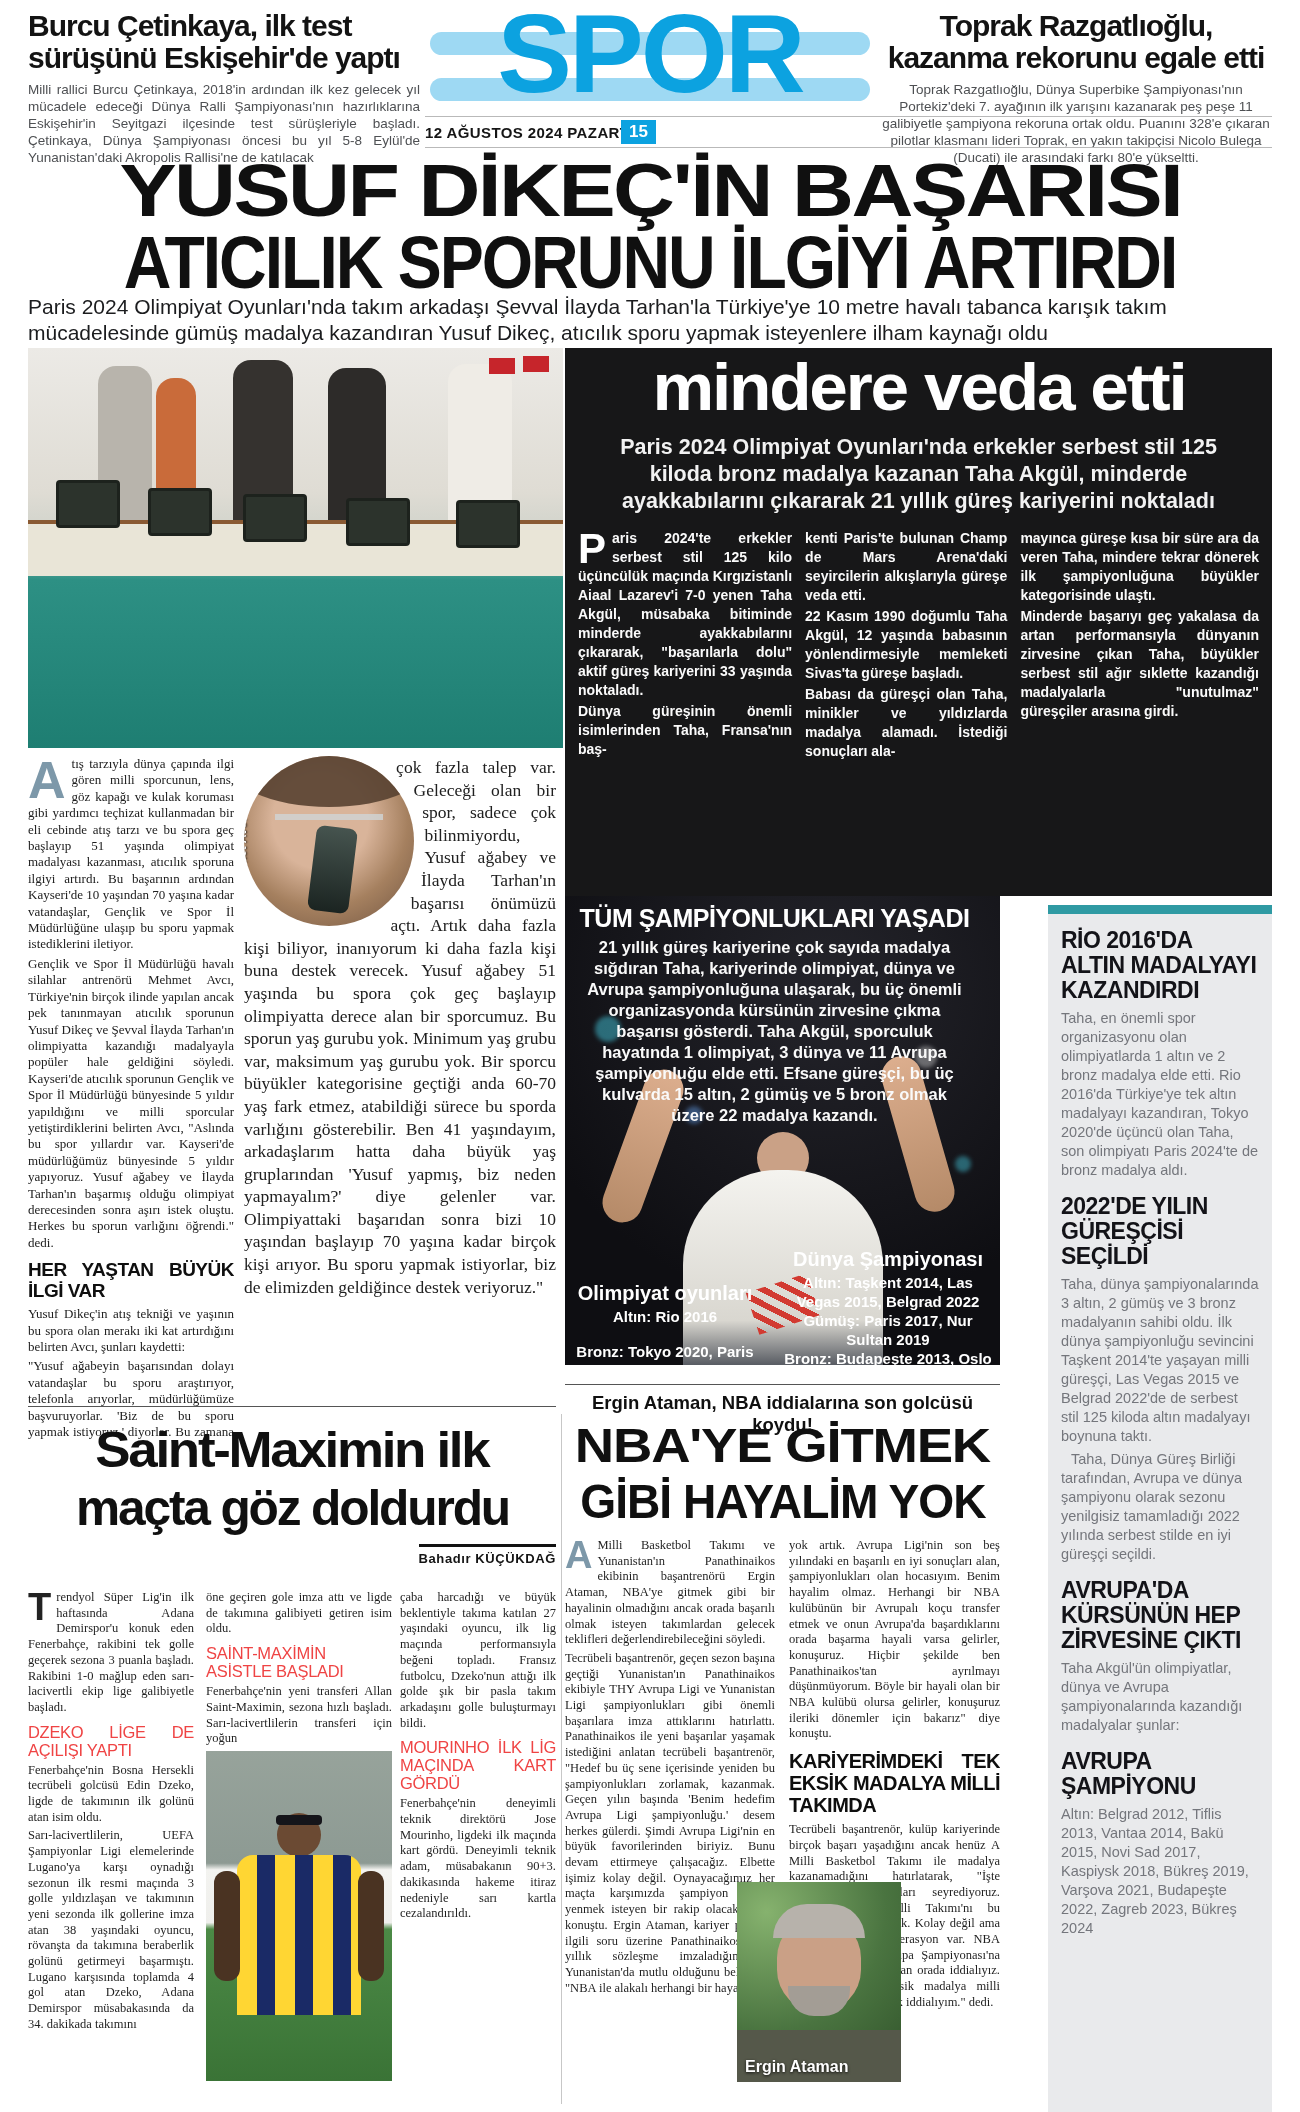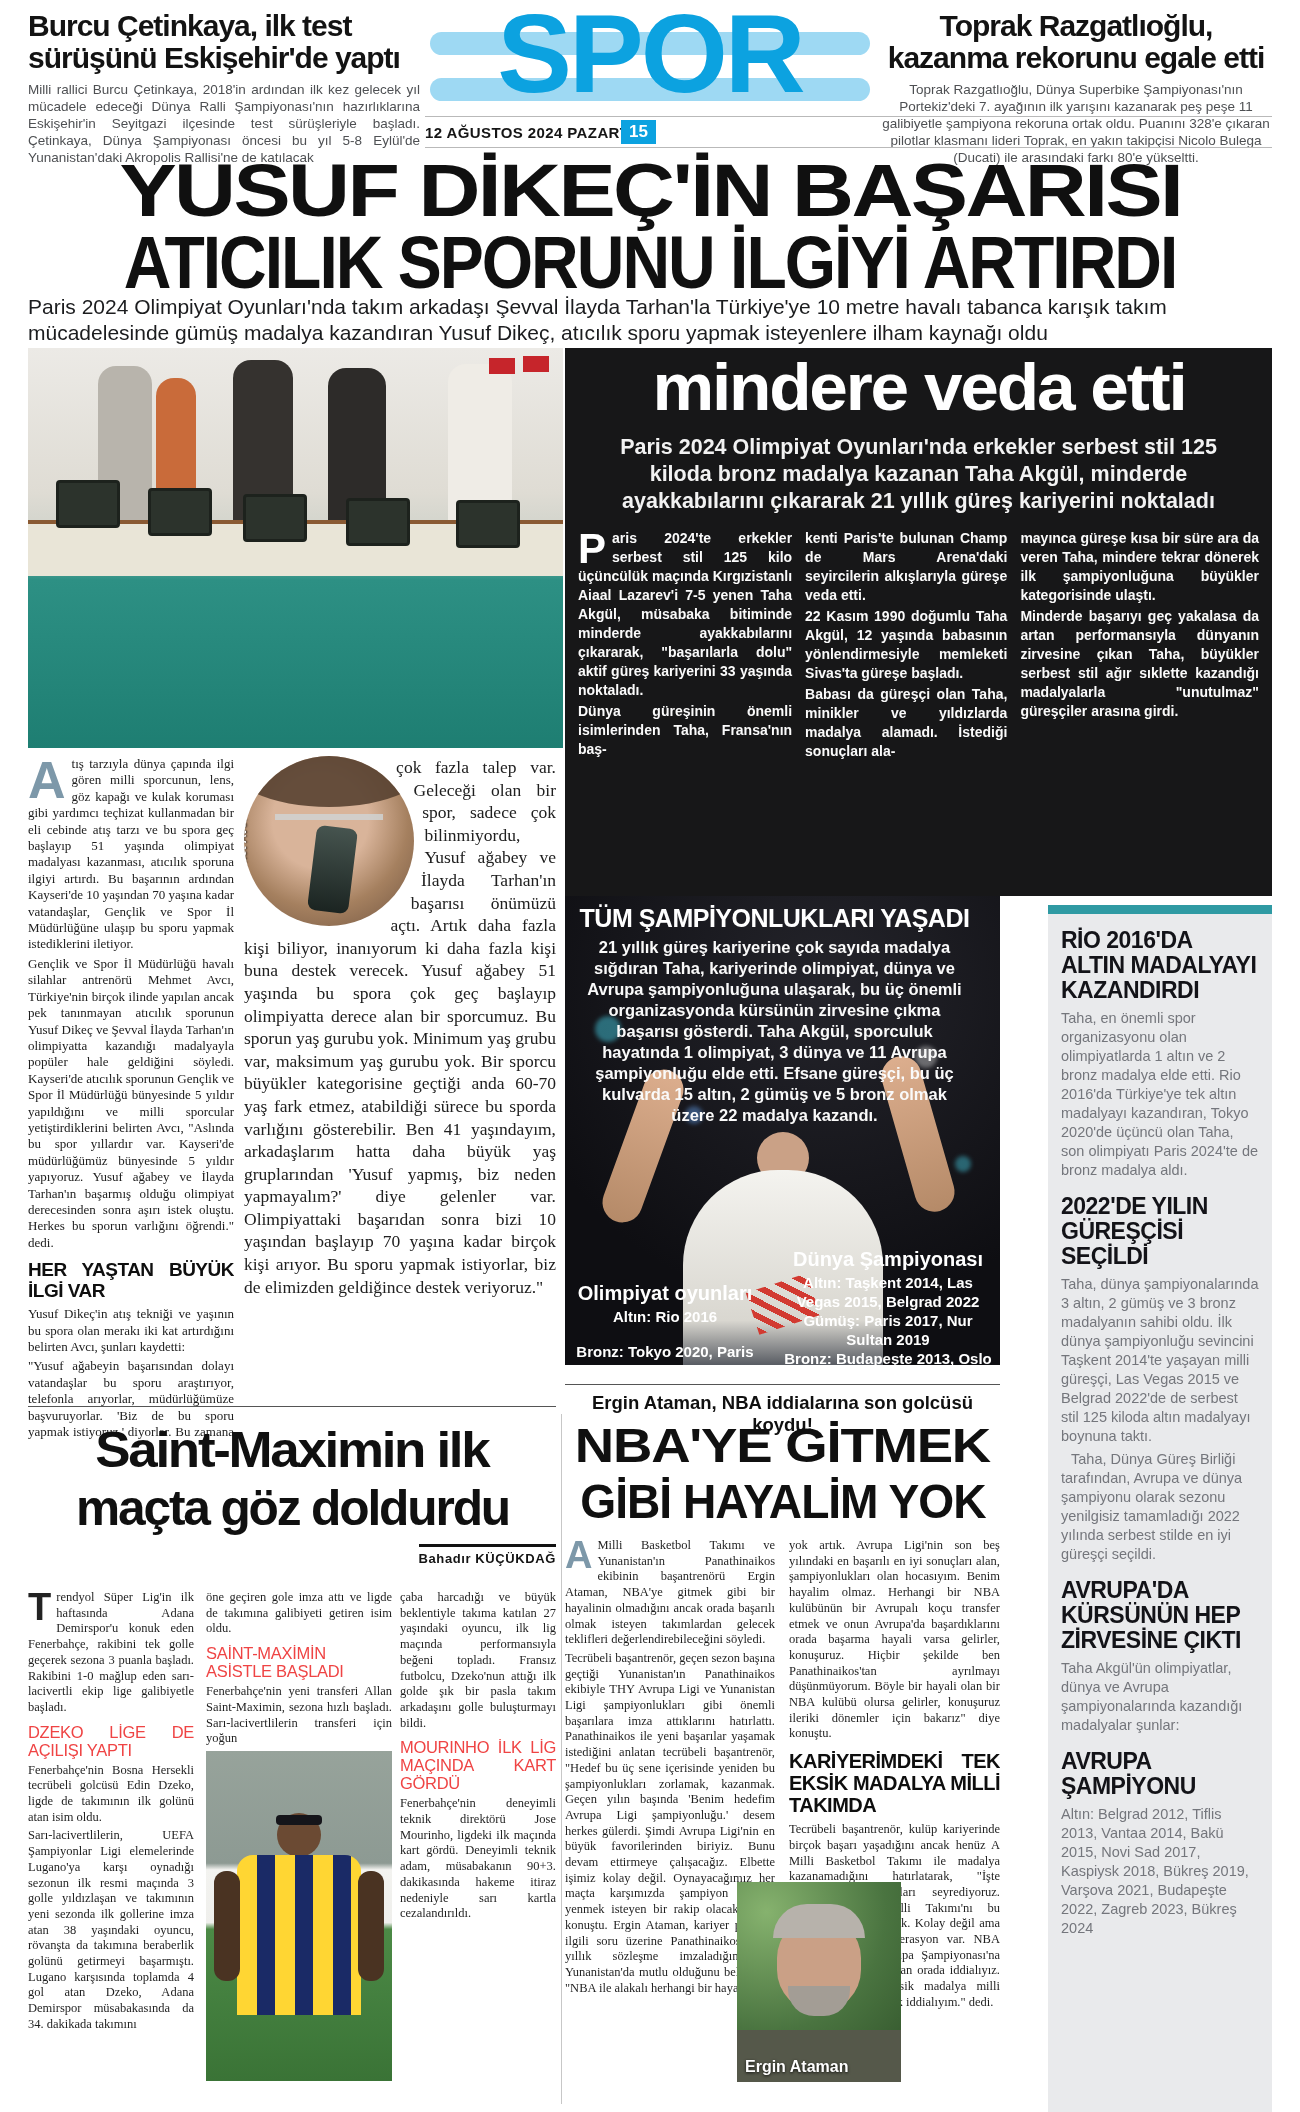--- a/index.html
+++ b/index.html
@@ -167,21 +167,21 @@
   <span>çok fazla talep var. Geleceği olan bir spor, sadece çok bilinmiyordu, Yusuf ağabey ve İlayda Tarhan'ın başarısı önümüzü açtı. Artık daha fazla kişi biliyor, inanıyorum ki daha fazla kişi buna destek verecek. Yusuf ağabey 51 yaşında bu spora çok geç başlayıp olimpiyatta derece alan bir sporcumuz. Bu sporun yaş gurubu yok. Minimum yaş grubu var, maksimum yaş gurubu yok. Bir sporcu büyükler kategorisine geçtiği anda 60-70 yaş fark etmez, atabildiği sürece bu sporda varlığını gösterebilir. Ben 41 yaşındayım, arkadaşlarım hatta daha büyük yaş gruplarından 'Yusuf yapmış, biz neden yapmayalım?' diye gelenler var. Olimpiyattaki başarıdan sonra bizi 10 yaşından başlayıp 70 yaşına kadar birçok kişi arıyor. Bu sporu yapmak istiyorlar, biz de elimizden geldiğince destek veriyoruz."</span>
 </div>
 
 <div class="abs panel" style="left:565px;top:348px;width:707px;height:548px;">
   <div class="hl-wrap" style="height:76px;">
     <span class="hl" style="font-size:62px;color:#fff;letter-spacing:-2px;transform:scale(1.12,1.08);">mindere veda etti</span>
   </div>
   <div class="panel-standfirst ctr" style="margin:10px auto 0;width:640px;">Paris 2024 Olimpiyat Oyunları'nda erkekler serbest stil 125 kiloda bronz madalya kazanan Taha Akgül, minderde ayakkabılarını çıkararak 21 yıllık güreş kariyerini noktaladı</div>
   <div class="panel-cols" style="margin-top:14px;">
     <div class="panel-col" style="width:218px;">
-      <p><span class="dropcap-w">P</span><span>aris 2024'te erkekler serbest stil 125 kilo üçüncülük maçında Kırgızistanlı Aiaal Lazarev'i 7-5 yenen Taha Akgül, müsabaka bitiminde minderde ayakkabılarını çıkararak, "başarılarla dolu" aktif güreş kariyerini 33 yaşında noktaladı.</span></p>
+      <p><span class="dropcap-w">P</span><span>aris 2024'te erkekler serbest stil 125 kilo üçüncülük maçında Kırgızistanlı Aiaal Lazarev'i 7-0 yenen Taha Akgül, müsabaka bitiminde minderde ayakkabılarını çıkararak, "başarılarla dolu" aktif güreş kariyerini 33 yaşında noktaladı.</span></p>
       <p>Dünya güreşinin önemli isimlerinden Taha, Fransa'nın baş-</p>
     </div>
     <div class="panel-col" style="width:206px;">
       <p>kenti Paris'te bulunan Champ de Mars Arena'daki seyircilerin alkışlarıyla güreşe veda etti.</p>
       <p>22 Kasım 1990 doğumlu Taha Akgül, 12 yaşında babasının yönlendirmesiyle memleketi Sivas'ta güreşe başladı.</p>
       <p>Babası da güreşçi olan Taha, minikler ve yıldızlarda madalya alamadı. İstediği sonuçları ala-</p>
     </div>
     <div class="panel-col" style="width:243px;">
       <p>mayınca güreşe kısa bir süre ara da veren Taha, mindere tekrar dönerek ilk şampiyonluğuna büyükler kategorisinde ulaştı.</p>
       <p>Minderde başarıyı geç yakalasa da artan performansıyla dünyanın zirvesine çıkan Taha, büyükler serbest stil ağır sıklette kazandığı madalyalarla "unutulmaz" güreşçiler arasına girdi.</p>

